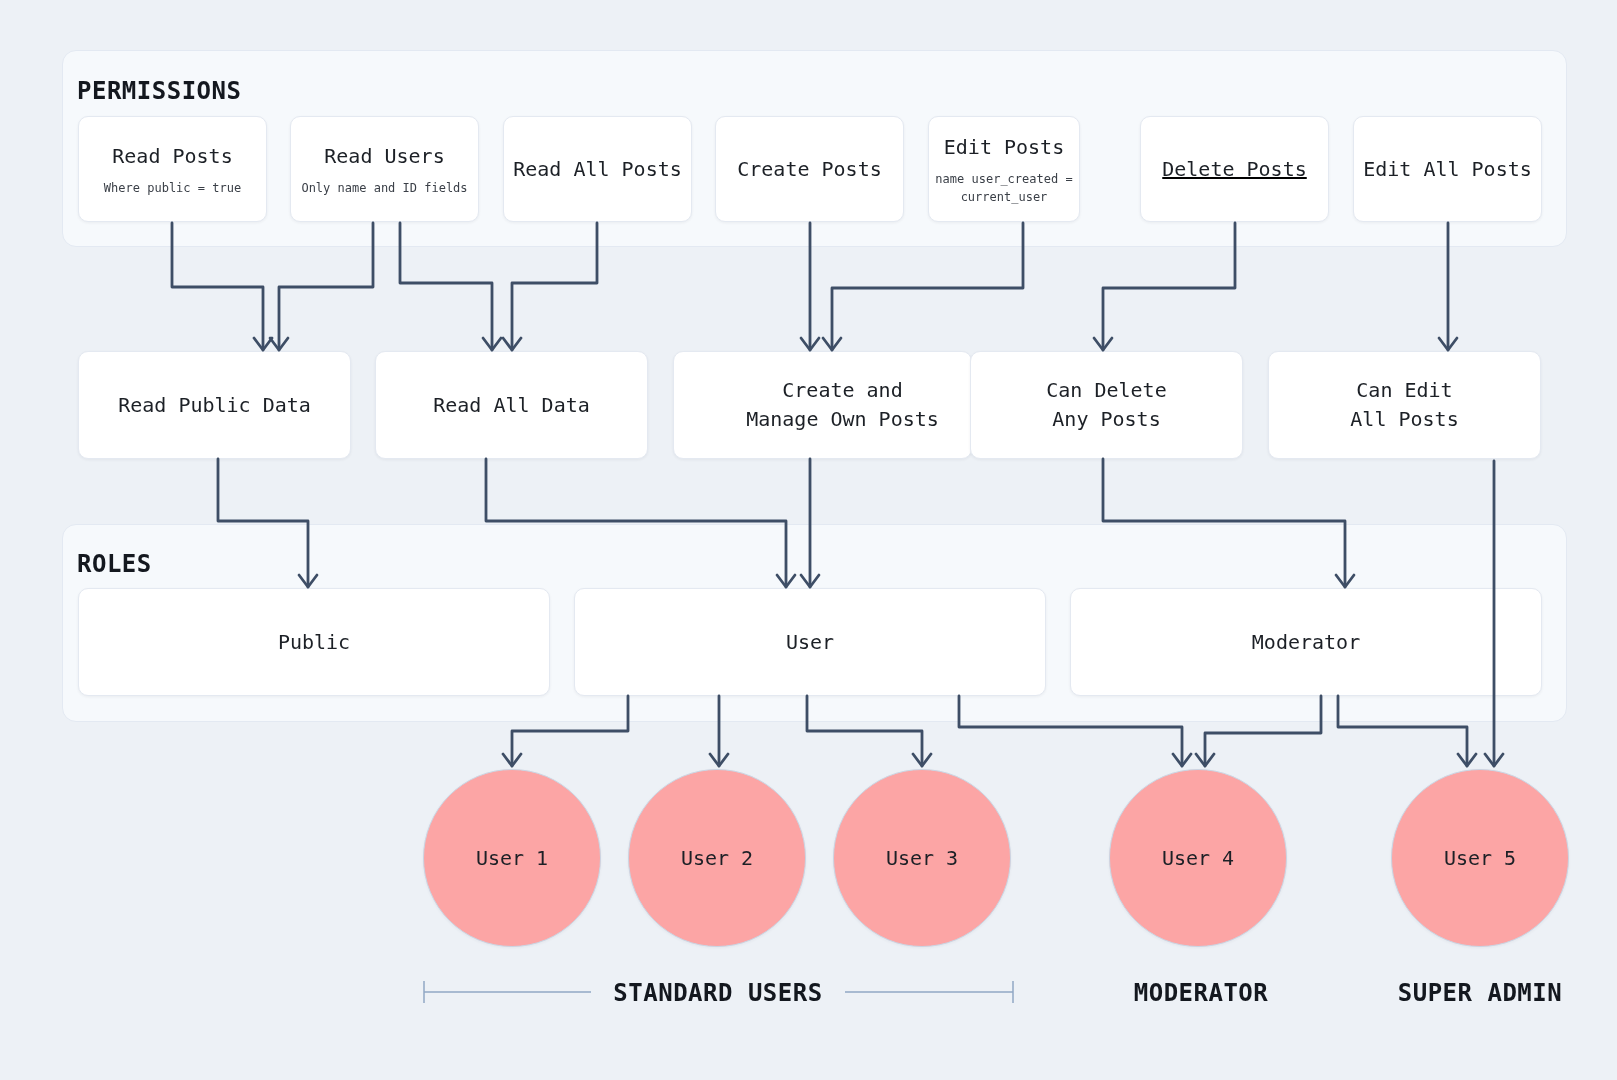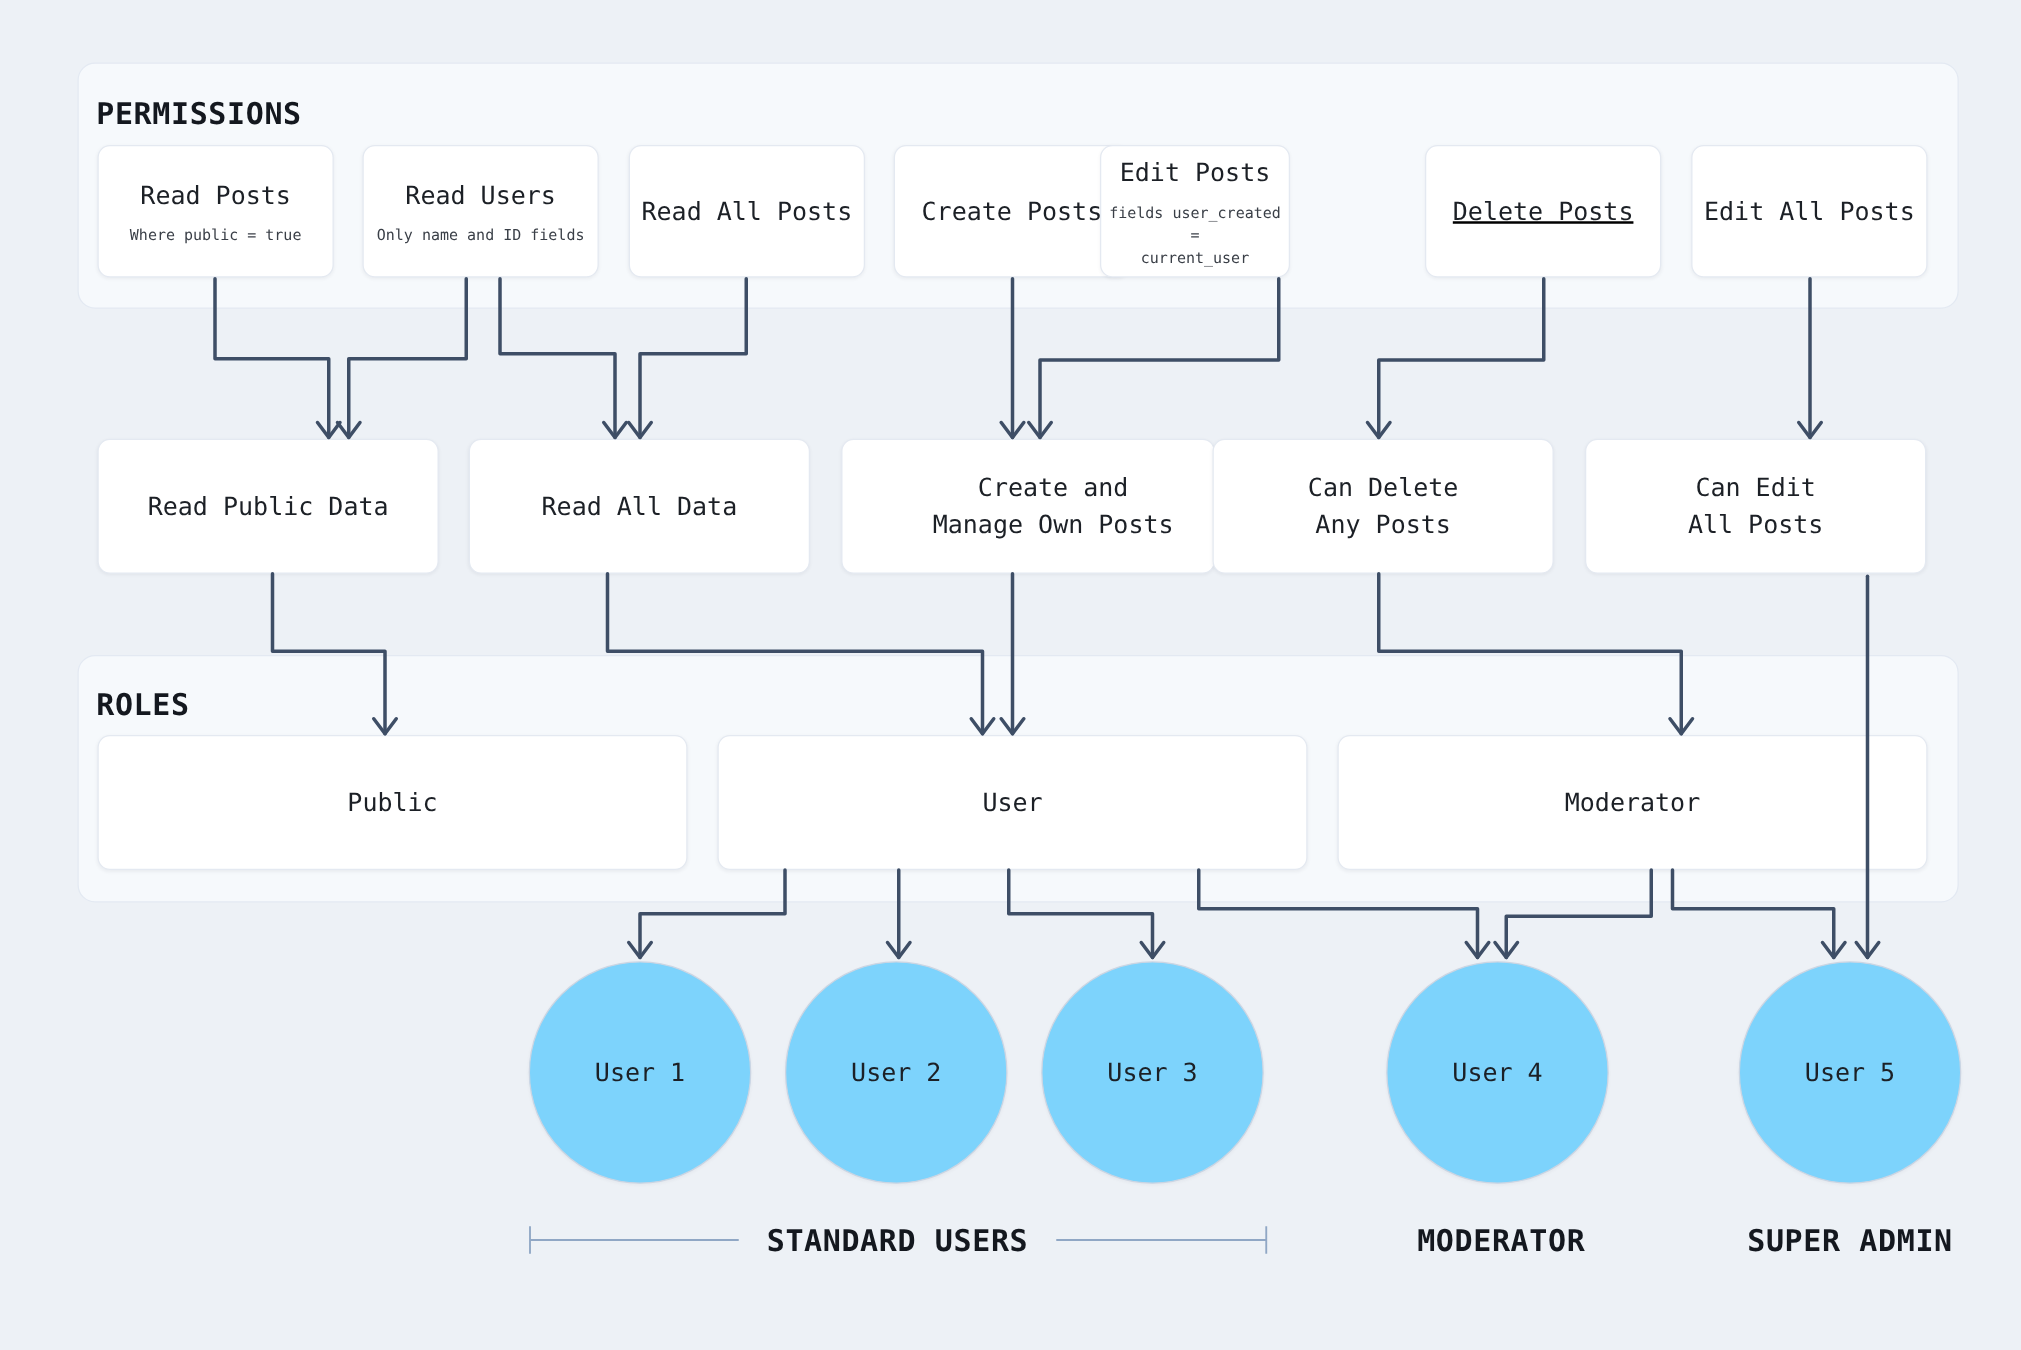--- a/index.html
+++ b/index.html
@@ -20,21 +20,21 @@
         color:var(--ink);letter-spacing:.5px;white-space:nowrap;}
 
   .node{position:absolute;background:var(--node-bg);border:1.5px solid var(--node-border);
         border-radius:10px;box-shadow:0 1px 3px rgba(30,41,59,.06);
         display:flex;flex-direction:column;align-items:center;justify-content:center;
         gap:8px;text-align:center;}
   .node-title{font-size:20px;color:var(--ink2);white-space:pre-line;line-height:1.45;}
   .node-sub{font-size:12px;color:var(--ink3);white-space:pre-line;line-height:1.5;}
 
   .user-circle{position:absolute;width:178px;height:178px;border-radius:50%;
-        background:#7dd3fc;border:1.5px solid var(--circle-border);
+        background:#fca5a5;border:1.5px solid var(--circle-border);
         display:flex;align-items:center;justify-content:center;
         box-shadow:0 1px 3px rgba(30,41,59,.05);text-align:right;}
   .user-circle .node-title{font-size:20px;}
 
   .group-label{position:absolute;transform:translateX(-50%);font-size:24px;
         font-weight:bold;color:var(--ink);white-space:nowrap;letter-spacing:.5px;}
 
   svg.overlay{position:absolute;left:0;top:0;width:1617px;height:1080px;
         pointer-events:none;}
   .edge{stroke:var(--connector);stroke-width:2.8;fill:none;
@@ -62,23 +62,23 @@
   <div class="node" style="left:290px;top:116px;width:189px;height:106px;">
     <div class="node-title">Read Users</div>
     <div class="node-sub">Only name and ID fields</div>
   </div>
   <div class="node" style="left:503px;top:116px;width:189px;height:106px;">
     <div class="node-title">Read All Posts</div>
   </div>
   <div class="node" style="left:715px;top:116px;width:189px;height:106px;">
     <div class="node-title">Create Posts</div>
   </div>
-  <div class="node" style="left:880px;top:116px;width:152px;height:106px;align-items:center;">
+  <div class="node" style="left:928px;top:116px;width:152px;height:106px;align-items:center;">
     <div class="node-title">Edit Posts</div>
-    <div class="node-sub">fields user_created =
+    <div class="node-sub">name user_created =
 current_user</div>
   </div>
   <div class="node" style="left:1140px;top:116px;width:189px;height:106px;text-decoration:underline;">
     <div class="node-title">Delete Posts</div>
   </div>
   <div class="node" style="left:1353px;top:116px;width:189px;height:106px;">
     <div class="node-title">Edit All Posts</div>
   </div>
 
   <div class="node" style="left:78px;top:351px;width:273px;height:108px;">

